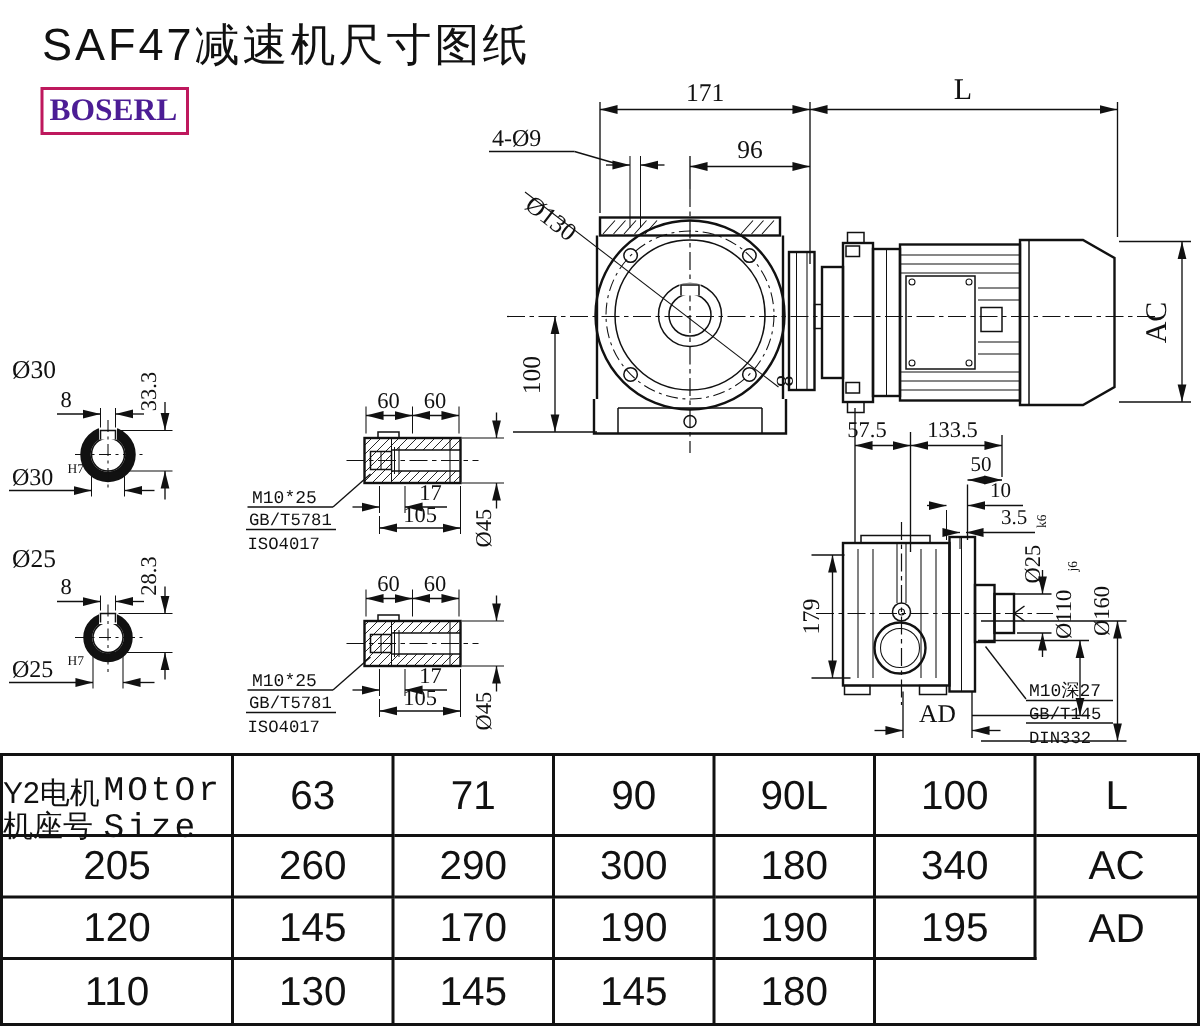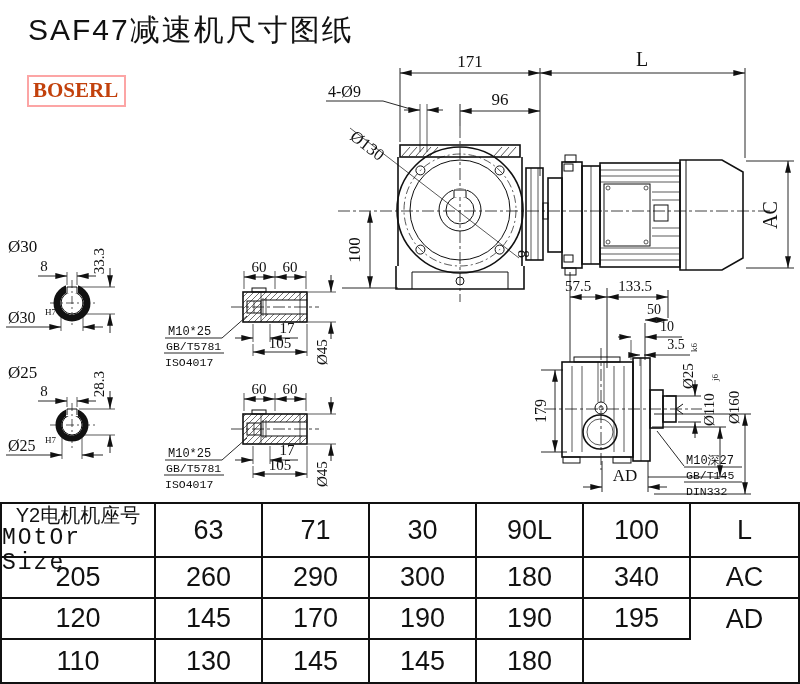--- a/index.html
+++ b/index.html
@@ -1,23 +1,23 @@
 <!DOCTYPE html>
 <html><head>
 <meta charset="utf-8">
 <style>
   html,body{margin:0;padding:0;background:#fff;}
   body{width:800px;height:684px;position:relative;overflow:hidden;
        font-family:"Liberation Sans",sans-serif;color:#111;}
   .title{position:absolute;left:28px;top:10px;font-size:30px;font-weight:normal;
          letter-spacing:2px;font-family:"Liberation Sans",sans-serif;white-space:nowrap;}
-  .logo{position:absolute;left:27px;top:75px;border:2px solid #fca5a5;
+  .logo{position:absolute;left:27px;top:58px;border:2px solid #be185d;
         box-shadow:0 0 0 1px #fff inset;padding:0 6px 2px 4px;
         font-family:"Liberation Serif",serif;font-weight:bold;font-size:21px;
-        color:#c2410c;line-height:26px;background:#fff;}
+        color:#4c1d95;line-height:26px;background:#fff;}
   svg{position:absolute;left:0;top:0;}
   svg text{fill:#111;}
   .o{stroke:#111;stroke-width:1.6;fill:none;}
   .m{stroke:#111;stroke-width:1;fill:none;}
   .t{stroke:#111;stroke-width:.7;fill:none;}
   .dl{stroke:#111;stroke-width:.9;fill:none;}
   .cl{stroke:#111;stroke-width:.8;fill:none;stroke-dasharray:12 3 3 3;}
   .cl2{stroke:#111;stroke-width:.7;fill:none;stroke-dasharray:8 3 2 3;}
   .da{marker-end:url(#ar);}
   .dab{marker-start:url(#ar);marker-end:url(#ar);}
@@ -31,21 +31,21 @@
   .sub{font-family:"Liberation Serif",serif;font-size:9px;}
   
   .tbl{position:absolute;left:0;top:502px;width:800px;height:182px;box-sizing:border-box;
        border:2px solid #111;display:grid;
        grid-template-columns:154px 107px 107px 107px 107px 107px 107px;
        grid-template-rows:54px 41px 41px 42px;background:#fff;}
   .c{border-right:2px solid #111;border-bottom:2px solid #111;display:flex;
      align-items:center;justify-content:center;font-size:27px;box-sizing:border-box;}
   .c:nth-child(7n){border-right:none;}
   .c.lastrow{border-bottom:none;}
-  .h1{flex-direction:column;line-height:1.1;padding-top:20px;}
+  .h1{flex-direction:row;line-height:1.1;padding-top:20px;}
   .h1 .cn{font-size:20px;}
   .h1 .en{font-size:23px;font-family:"Liberation Mono",monospace;letter-spacing:2px;}
 </style>
 </head>
 <body>
 
 <div class="title">SAF47减速机尺寸图纸</div>
 <div class="logo">BOSERL</div>
 
 <svg width="800" height="502" viewBox="0 0 800 502">
@@ -361,21 +361,21 @@
   </g>
 </svg>
 
 <div class="tbl">
   <div class="c h1">
     <div class="cn">Y2电机机座号</div>
     <div class="en">MOtOr Size</div>
   </div>
   <div class="c">63</div>
   <div class="c">71</div>
-  <div class="c">30</div>
+  <div class="c">90</div>
   <div class="c">90L</div>
   <div class="c">100</div>
 
   <div class="c">L</div>
   <div class="c">205</div>
   <div class="c">260</div>
   <div class="c">290</div>
   <div class="c">300</div>
   <div class="c">180</div>
   <div class="c">340</div>

